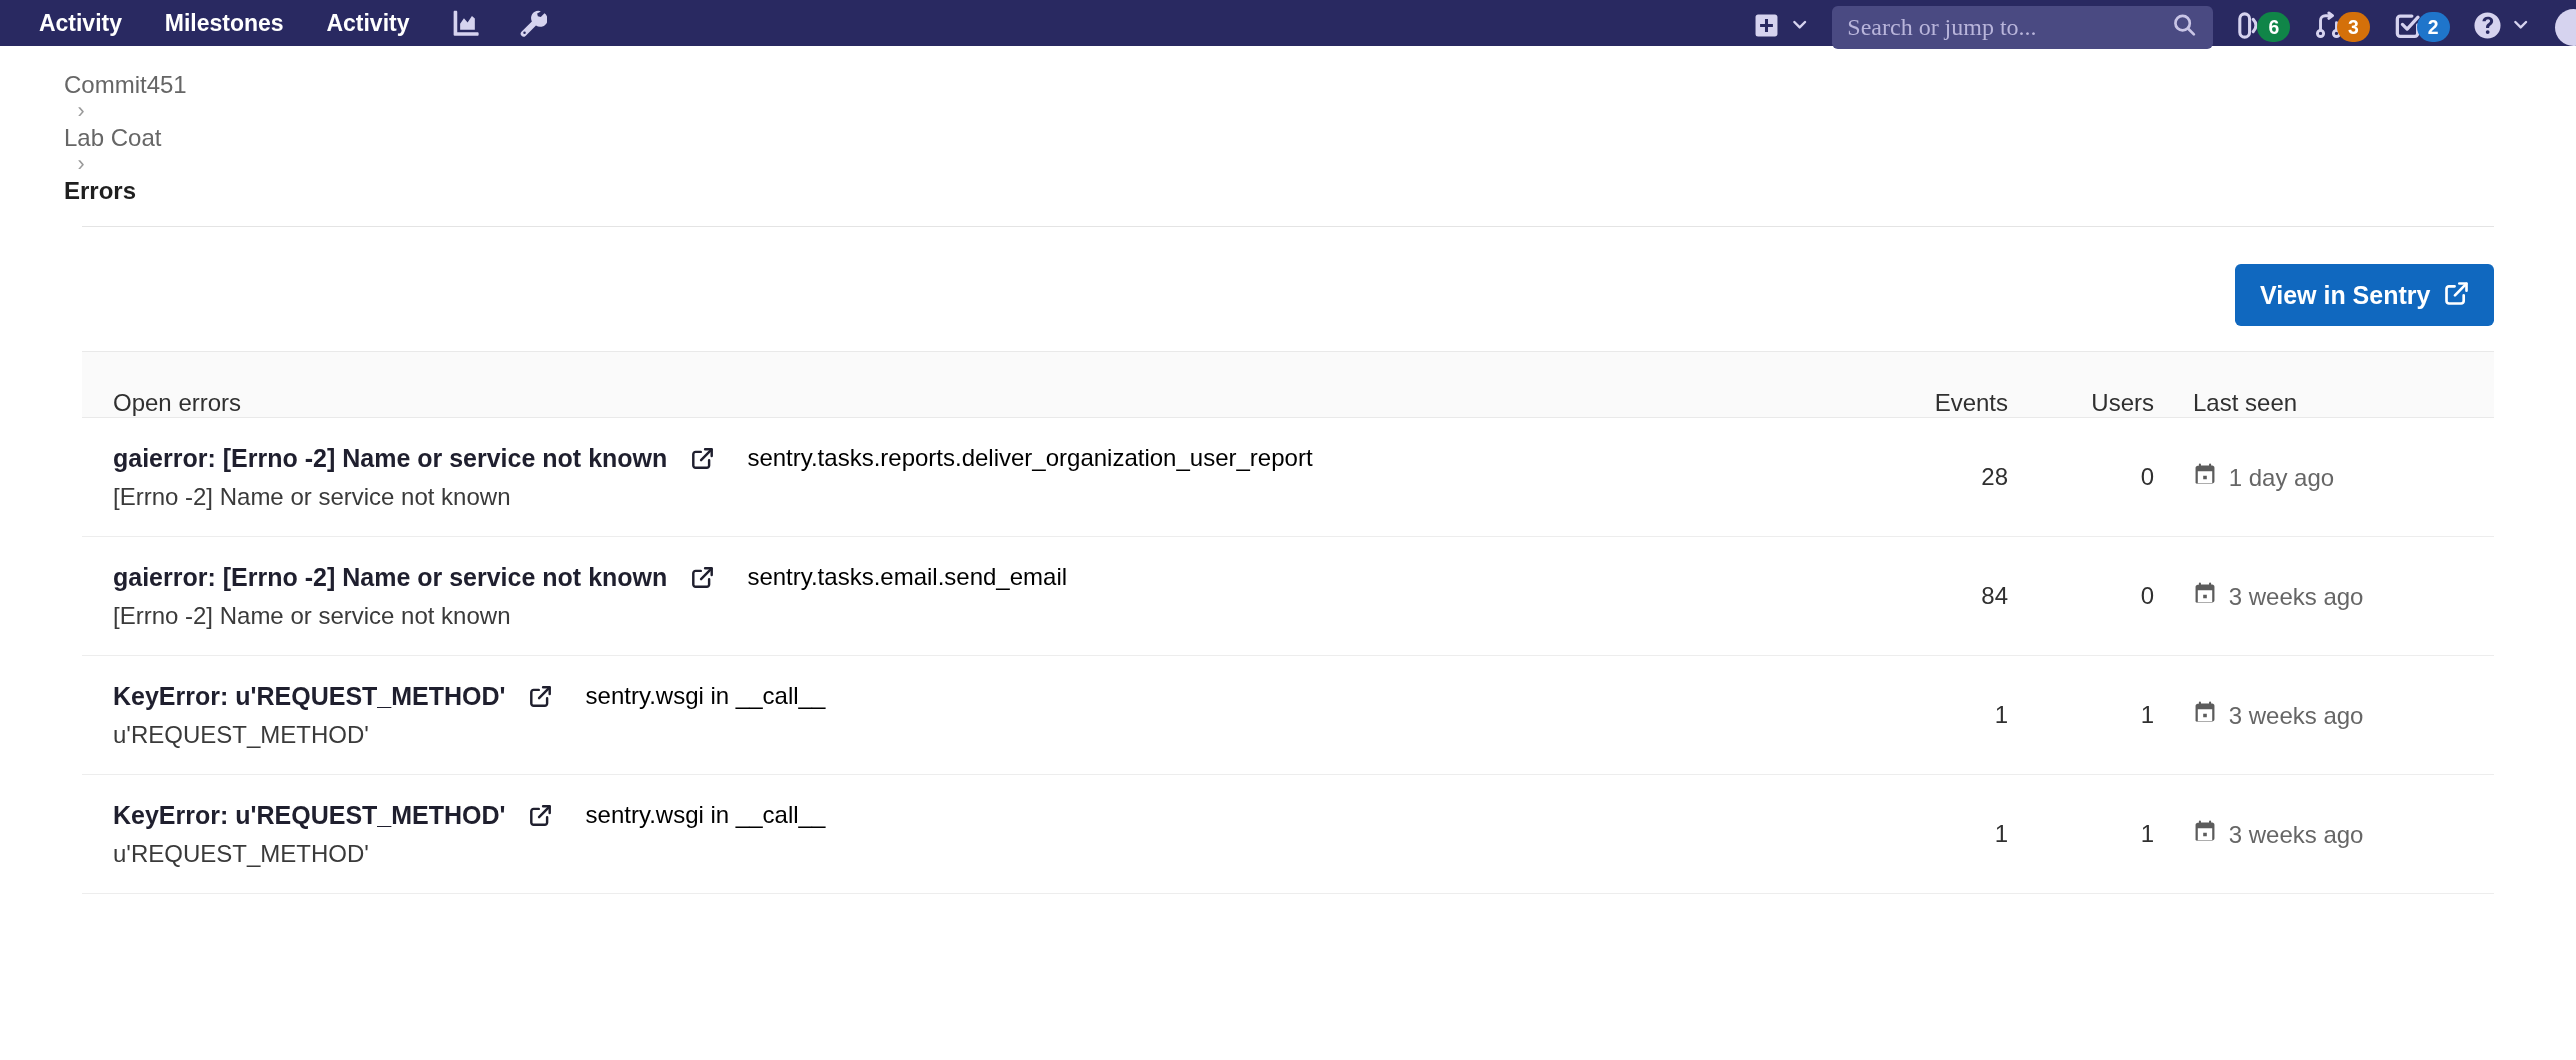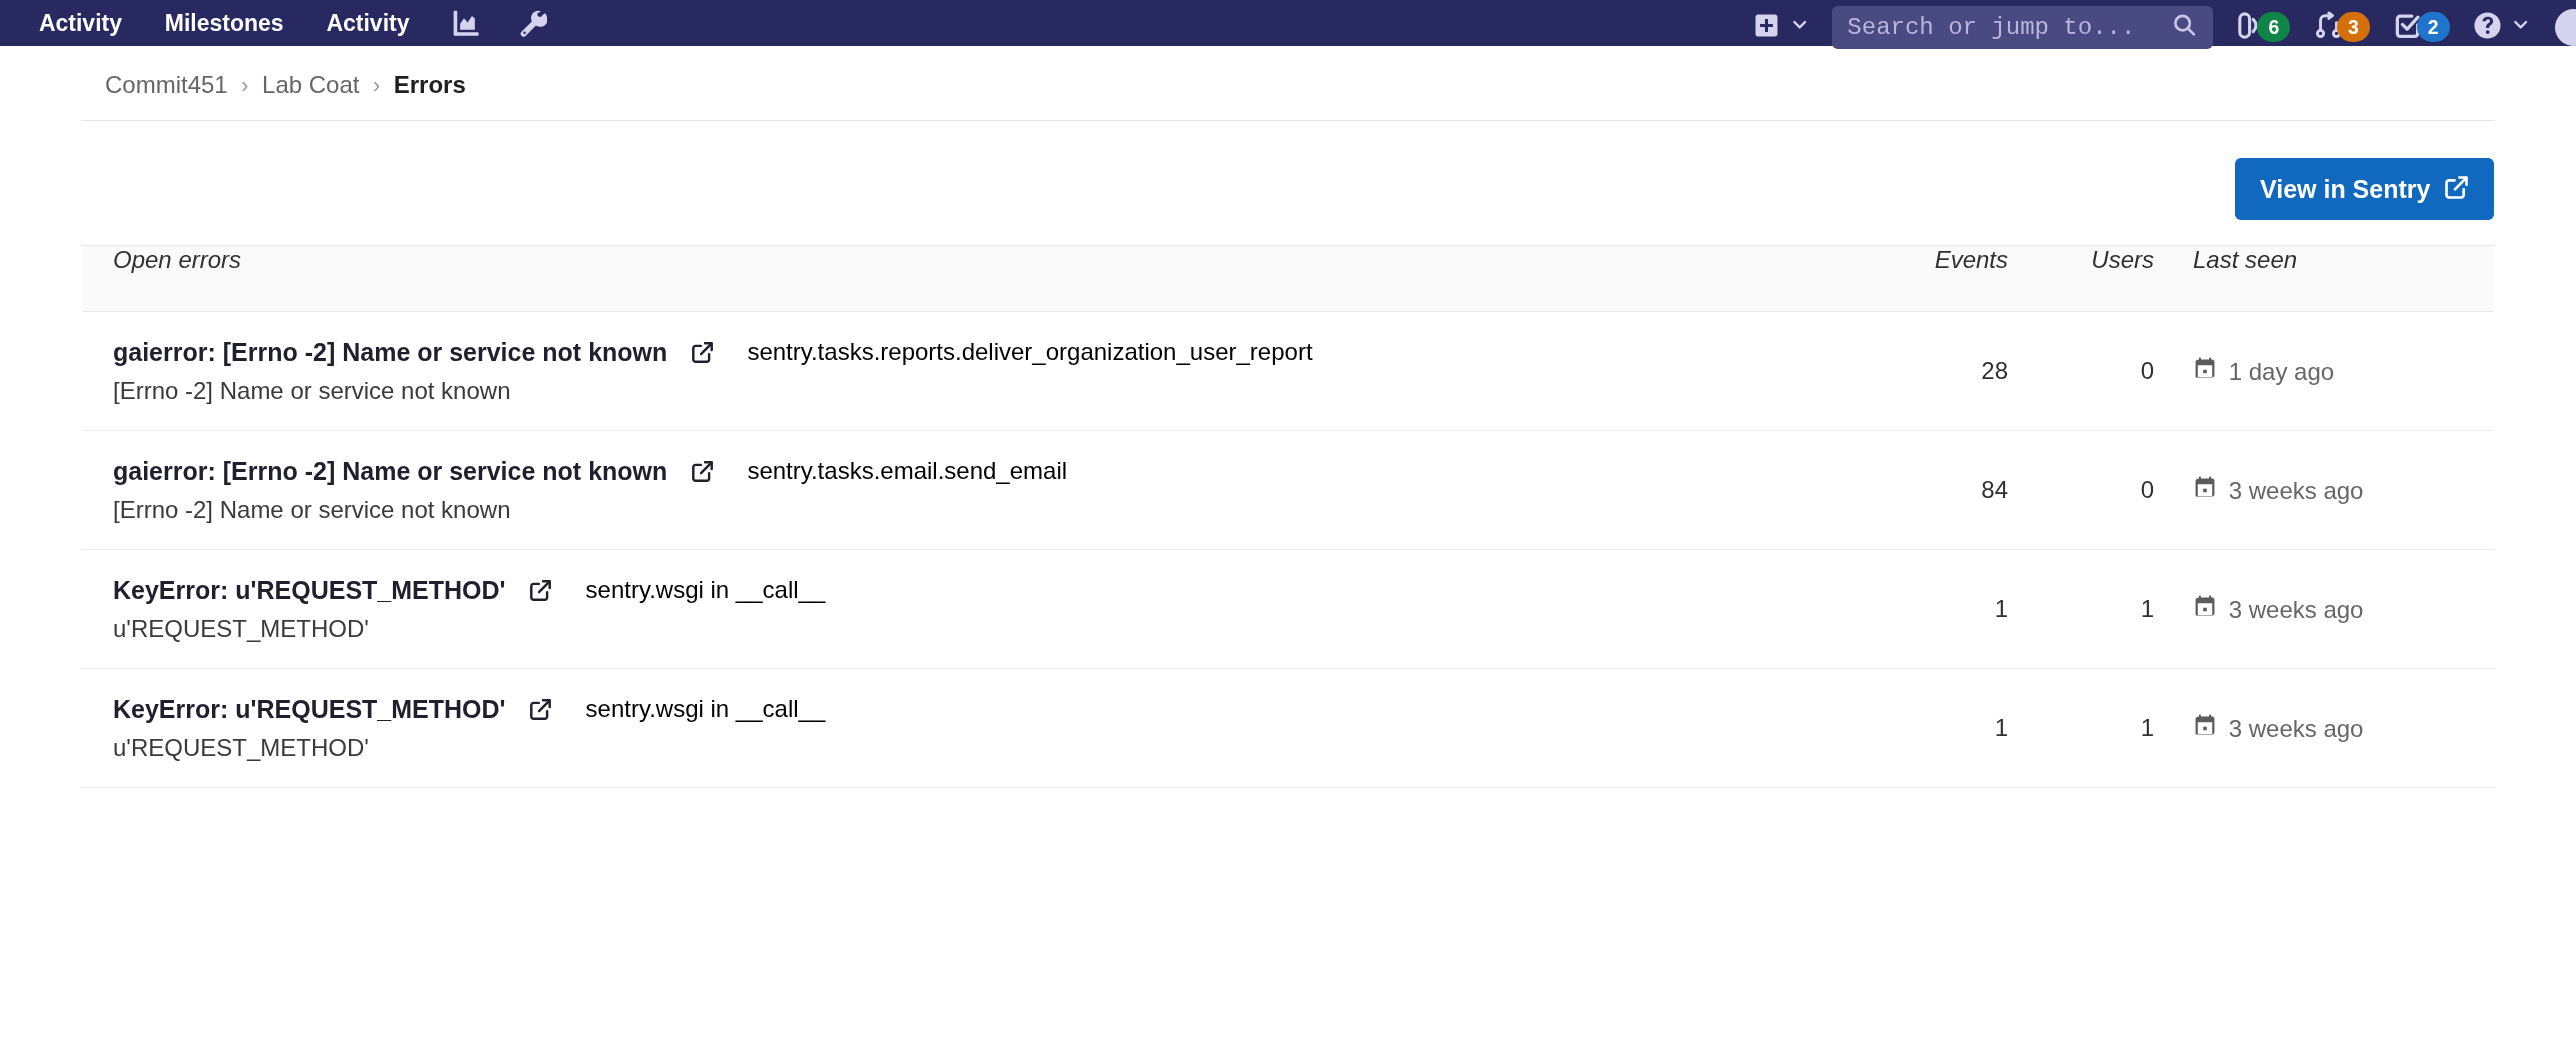--- a/index.html
+++ b/index.html
@@ -57,21 +57,21 @@
     width: 381px;
     height: 43px;
     background: #4a4a82;
     border-radius: 5.8px;
     display: flex; align-items: center;
     cursor: text;
   }
   .search-input {
     background: transparent; border: none; outline: none;
     color: #eab308;
-    font-family: Liberation Mono, monospace;
+    font-family: Liberation Serif, serif;
     font-size: 24px;
     padding: 0 51px 0 15.5px;
     width: 100%;
     height: 100%;
   }
   .search-input::placeholder { color: #b9b5db; opacity: 1; }
   .search-icon-holder {
     position: absolute; right: 15.5px; top: 50%;
     transform: translateY(-50%);
     pointer-events: none;
@@ -91,22 +91,22 @@
   }
   .help-btn { display: flex; align-items: center; gap: 7.8px; padding: 0 11.7px; height: 54px; cursor: pointer; }
   .avatar {
     width: 37px; height: 37px; border-radius: 50%;
     background: #d6d3ef; margin: 0 -15.5px 0 11.7px; cursor: pointer;
   }
 
   
   .breadcrumb-bar {
     padding: 25px 0 0 0;
-    margin: 0 105px;
-    display: flex; align-items: flex-end;
+    margin: 0 64px;
+    display: flex; align-items: flex-start; flex-direction: column;
   }
   .crumb {
     font-size: 24px; color: #666666; cursor: pointer; white-space: nowrap;
   }
   .crumb.current { color: #1f1f1f; font-weight: bold; cursor: default; }
   .crumb-sep { color: #9a9a9a; font-size: 21.4px; padding: 0 13.6px; }
 
   .divider {
     margin: 21.4px 82px 0 82px;
     height: 1px; background: #e4e4e4;
@@ -132,25 +132,24 @@
     line-height: 1;
   }
 
   
   .table {
     margin: 0 82px;
     border-top: 1px solid #e9e9e9;
   }
   .thead {
     background: #fafafa;
-    display: flex; align-items: flex-start;
+    display: flex; align-items: flex-end;
     height: 66px;
     border-bottom: 1px solid #e9e9e9;
     padding: 0 0 0 31px;
-    font-style: italic;
   }
   .th { font-size: 24px; color: #303030; }
   .th.col-title { flex: 1; }
   .th.col-events { width: 194px; text-align: right; }
   .th.col-users  { width: 146px; text-align: right; }
   .th.col-last   { width: 340px; text-align: left; padding-left: 39px; }
 
   .row {
     display: flex; align-items: center;
     border-bottom: 1px solid #ededed;

